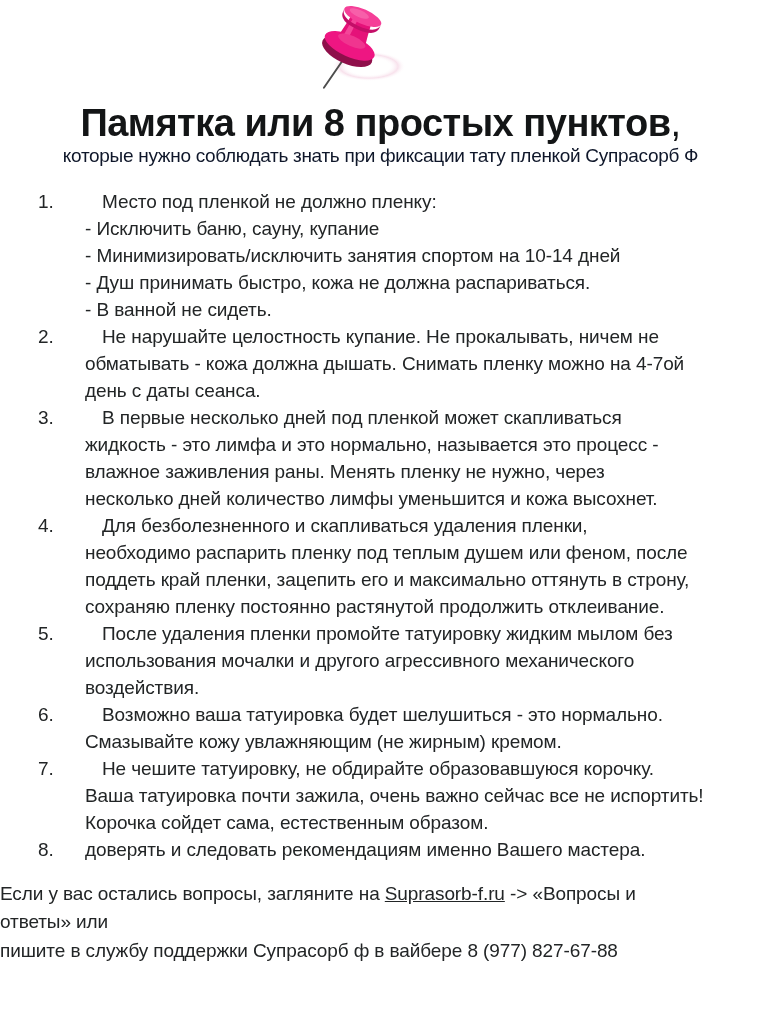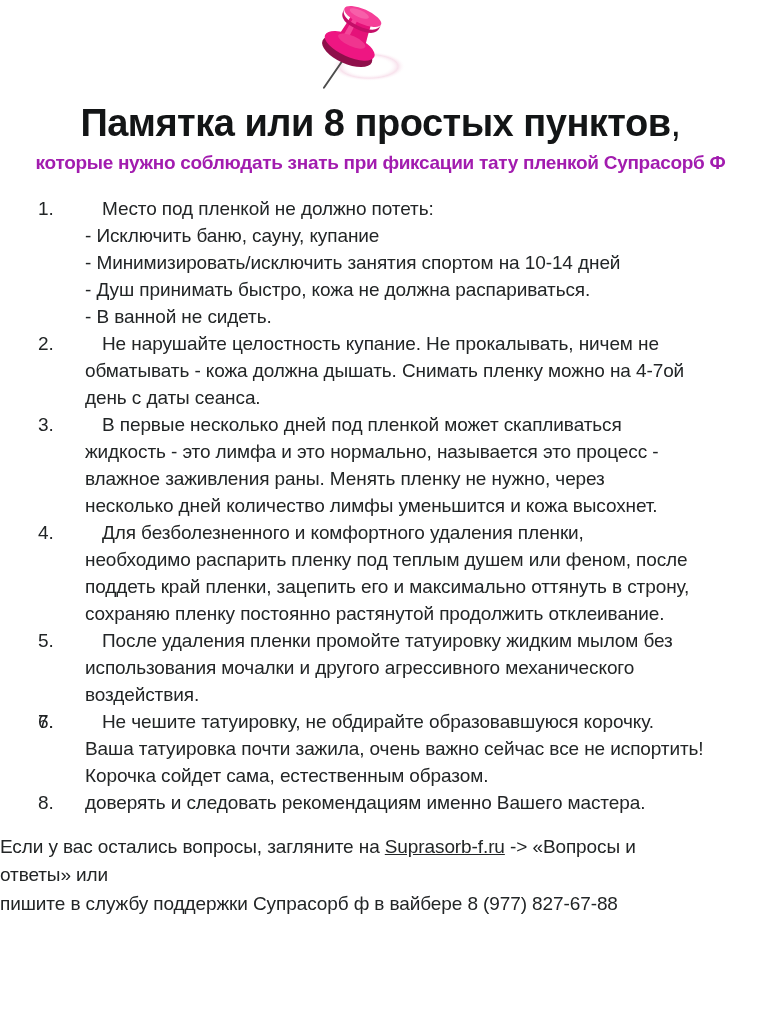--- a/index.html
+++ b/index.html
@@ -25,25 +25,24 @@
     margin: 0;
     font-size: 38px;
     font-weight: 700;
     letter-spacing: -0.5px;
     color: #131516;
     line-height: 1.12;
     white-space: nowrap;
   }
   .title .comma { font-weight: 400; }
   .subtitle {
-    margin-top: 7px;
     font-size: 19px;
-    font-weight: 700;
+    font-weight: 400;
     letter-spacing: -0.3px;
-    color: #a21caf;
+    color: #0f172a;
     white-space: nowrap;
   }
 
   .list {
     margin-top: 21px;
     font-size: 19px;
     line-height: 27px;
   }
   .item { position: relative; padding-left: 85px; }
   .item .num {
@@ -93,21 +92,21 @@
 
   <div class="header">
     <h1 class="title"><span>Памятка или 8 простых пунктов</span><span class="comma">,</span></h1>
     <div class="subtitle">которые нужно соблюдать знать при фиксации тату пленкой Супрасорб Ф</div>
   </div>
 
   <div class="list" id="list-container">
     <div class="item">
       <div class="num">1.</div>
       <div class="body">
-        <div class="line first"> Место под пленкой не должно потеть:</div>
+        <div class="line first"> Место под пленкой не должно пленку:</div>
       <div class="line">- Исключить баню, сауну, купание</div>
           <div class="line">- Минимизировать/исключить занятия спортом на 10-14 дней</div>
           <div class="line">- Душ принимать быстро, кожа не должна распариваться.</div>
           <div class="line">- В ванной не сидеть.</div>
         </div>
     </div>
 
     <div class="item">
       <div class="num">2.</div>
       <div class="body">
@@ -123,38 +122,42 @@
         <div class="line first">В первые несколько дней под пленкой может скапливаться</div>
       <div class="line">жидкость - это лимфа и это нормально, называется это процесс -</div>
           <div class="line">влажное заживления раны. Менять пленку не нужно, через</div>
           <div class="line">несколько дней количество лимфы уменьшится и кожа высохнет.</div>
         </div>
     </div>
 
     <div class="item">
       <div class="num">4.</div>
       <div class="body">
-        <div class="line first">Для безболезненного и комфортного удаления пленки,</div>
+        <div class="line first">Для безболезненного и скапливаться удаления пленки,</div>
       <div class="line">необходимо распарить пленку под теплым душем или феном, после</div>
           <div class="line">поддеть край пленки, зацепить его и максимально оттянуть в строну,</div>
           <div class="line">сохраняю пленку постоянно растянутой продолжить отклеивание.</div>
         </div>
     </div>
 
     <div class="item">
       <div class="num">5.</div>
       <div class="body">
         <div class="line first">После удаления пленки промойте татуировку жидким мылом без</div>
       <div class="line">использования мочалки и другого агрессивного механического</div>
           <div class="line">воздействия.</div>
         </div>
     </div>
 
     <div class="item">
       <div class="num">6.</div>
+      <div class="body">
+        <div class="line first">Возможно ваша татуировка будет шелушиться - это нормально.</div>
+      <div class="line">Смазывайте кожу увлажняющим (не жирным) кремом.</div>
+        </div>
     </div>
 
     <div class="item">
       <div class="num">7.</div>
       <div class="body">
         <div class="line first">Не чешите татуировку, не обдирайте образовавшуюся корочку.</div>
       <div class="line">Ваша татуировка почти зажила, очень важно сейчас все не испортить!</div>
           <div class="line">Корочка сойдет сама, естественным образом.</div>
         </div>
     </div>

